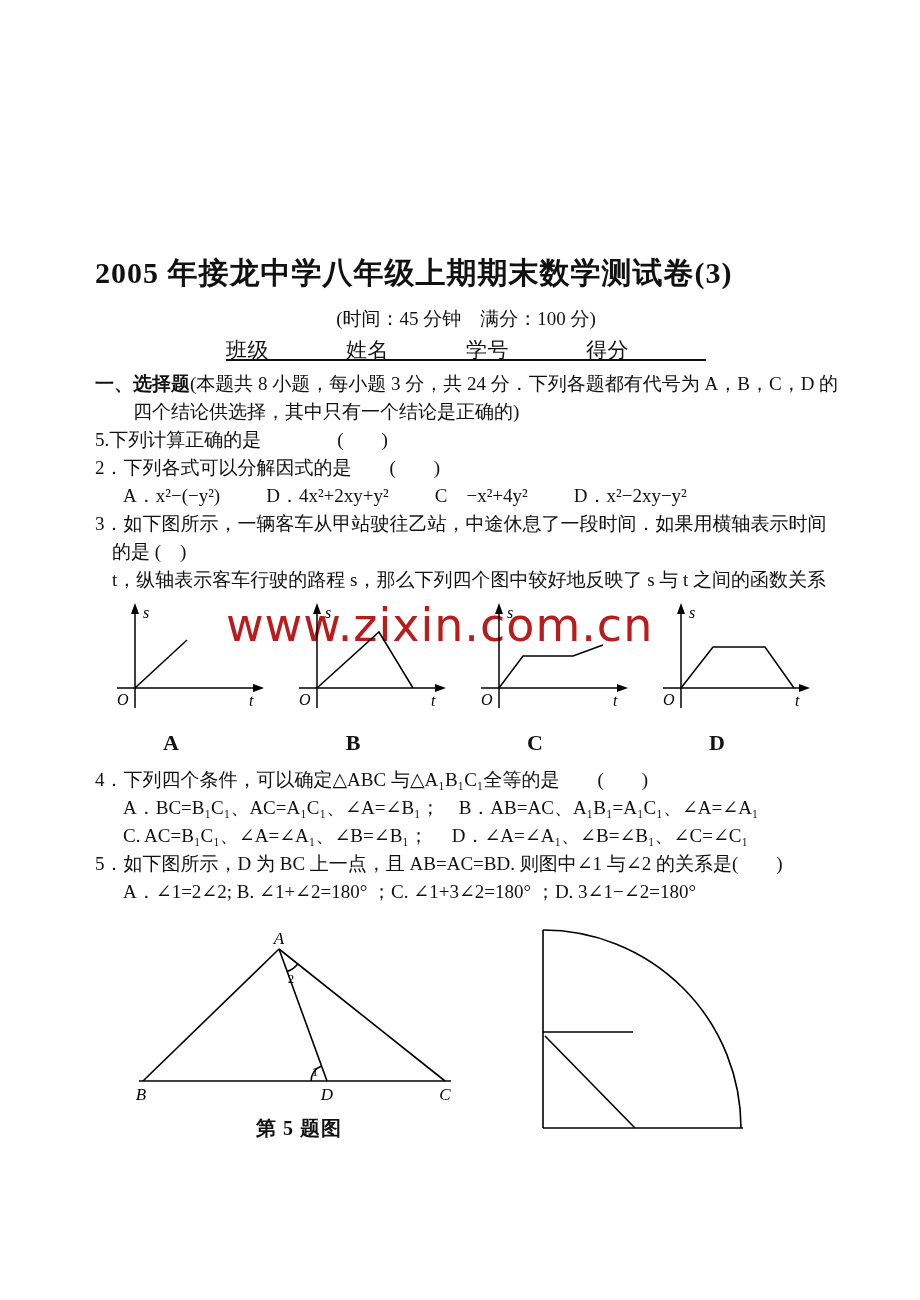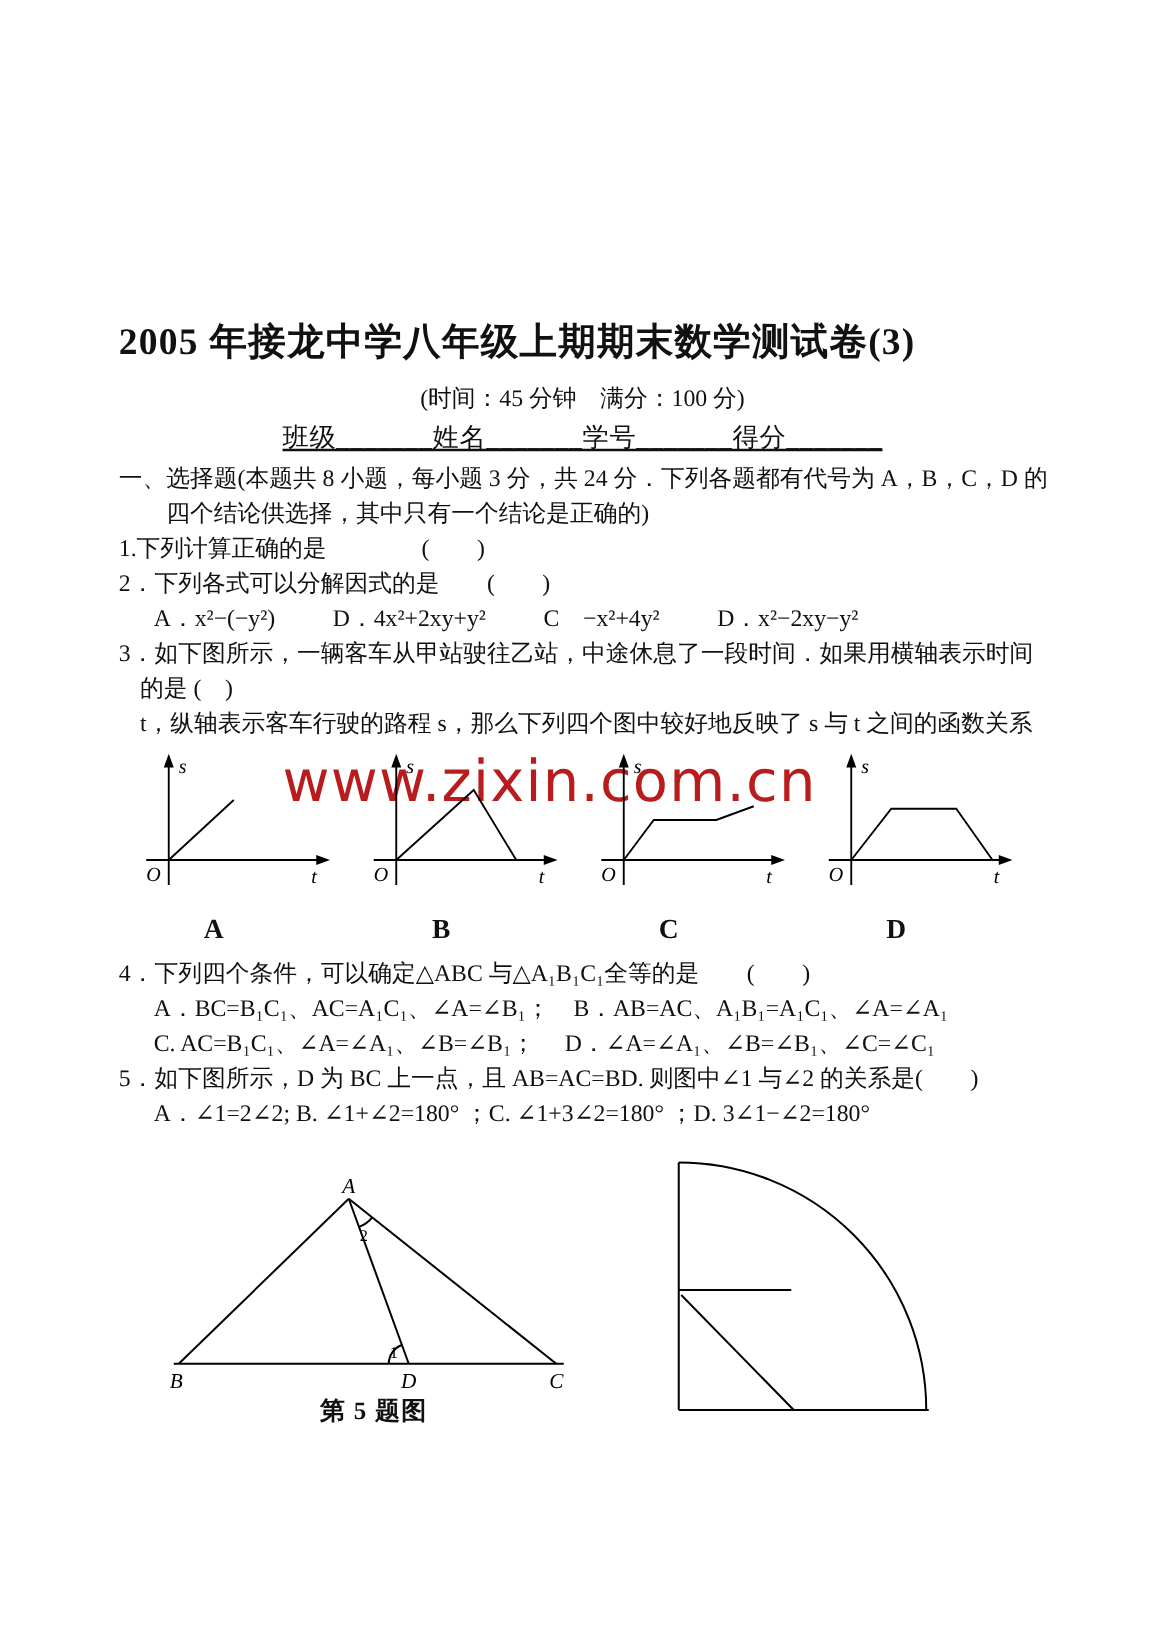--- a/index.html
+++ b/index.html
@@ -14,39 +14,39 @@
     font-size:46px; color:#b91c1c; letter-spacing:1px;
     font-family:"DejaVu Sans","Liberation Sans",sans-serif;
     text-align:center;
   }
   .content { position:absolute; left:95px; top:253px; width:742px; z-index:1; }
   .title { font-size:30px; font-weight:700; letter-spacing:1px; margin-bottom:12px; white-space:nowrap; }
   .center { text-align:center; }
   .info { font-size:19px; margin-bottom:4px; }
   .fill { font-size:21px; margin-bottom:6px; letter-spacing:0.5px;text-decoration:underline; }
   .line { font-size:19px; line-height:28px; white-space:nowrap; }
-  .bold { font-weight:400; }
+  .bold { font-weight:700; }
   .indent17 { padding-left:17px; }
   .indent28 { padding-left:28px; }
   .indent38 { padding-left:38px; }
   .opt { display:inline-block; margin-right:30px; }
   .opt:last-child { margin-right:0; }
   .opts-wide .opt { margin-right:46px; }
   .graphs-row { display:flex; gap:14px; padding-left:6px; margin-top:6px; }
   svg.graph { display:block; }
   svg.graph line, svg.graph path { stroke:#000; stroke-width:1.5; fill:none; }
   svg.graph polygon { fill:#000; stroke:none; }
   svg.graph text { font-size:16px; font-style:italic; fill:#000;
     font-family:"Liberation Serif","DejaVu Serif",serif; }
   .graph-labels { display:flex; gap:14px; padding-left:6px; margin:4px 0 10px; }
   .graph-labels .glabel { width:168px; text-align:center; font-size:22px; font-weight:600;
     transform:translateX(-14px); }
   .figs-row { display:flex; align-items:flex-end; gap:60px; margin-top:16px; padding-left:34px; }
   .fig-block { text-align:center; }
-  .fig-caption { font-weight:700; font-size:20px; letter-spacing:1px; }
+  .fig-caption { font-weight:700; font-size:20px; margin-top:10px; letter-spacing:1px; }
   svg.fig { display:block; margin:0 auto; }
   svg.fig path, svg.fig line { stroke:#000; stroke-width:1.6; fill:none; }
   svg.fig text { font-size:17px; font-style:italic; fill:#000;
     font-family:"Liberation Serif","DejaVu Serif",serif; }
   svg.fig text.num { font-size:13px; font-style:normal; }
 </style>
 </head>
 <body>
 
 <div class="page">
@@ -56,21 +56,21 @@
   <div class="content">
 
     <h1 class="title">2005 年接龙中学八年级上期期末数学测试卷(3)</h1>
 
     <div class="center info">(时间：45 分钟　满分：100 分)</div>
     <div class="center fill">班级_______姓名_______学号_______得分_______</div>
 
     <div class="line"><span class="bold">一、选择题</span><span>(本题共 8 小题，每小题 3 分，共 24 分．下列各题都有代号为 A，B，C，D 的</span></div>
     <div class="line indent38">四个结论供选择，其中只有一个结论是正确的)</div>
 
-    <div class="line">1.下列计算正确的是　　　　(　　)</div>
+    <div class="line">5.下列计算正确的是　　　　(　　)</div>
 
     <div class="line">2．下列各式可以分解因式的是　　(　　)</div>
     <div class="line indent28 opts-wide"><span class="opt">A．x²−(−y²)</span><span class="opt">D．4x²+2xy+y²</span><span class="opt">C　−x²+4y²</span><span class="opt">D．x²−2xy−y²</span></div>
 
     <div class="line">3．如下图所示，一辆客车从甲站驶往乙站，中途休息了一段时间．如果用横轴表示时间</div>
     <div class="line indent17">的是 (　)</div>
     <div class="line indent17">t，纵轴表示客车行驶的路程 s，那么下列四个图中较好地反映了 s 与 t 之间的函数关系</div>
 
     <div class="graphs-row">
 

